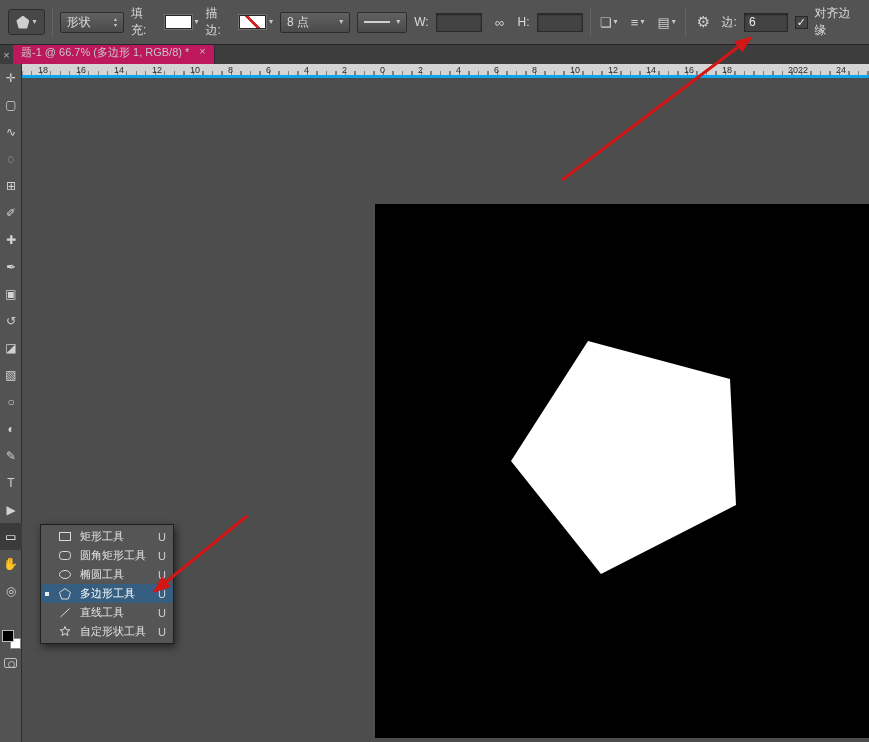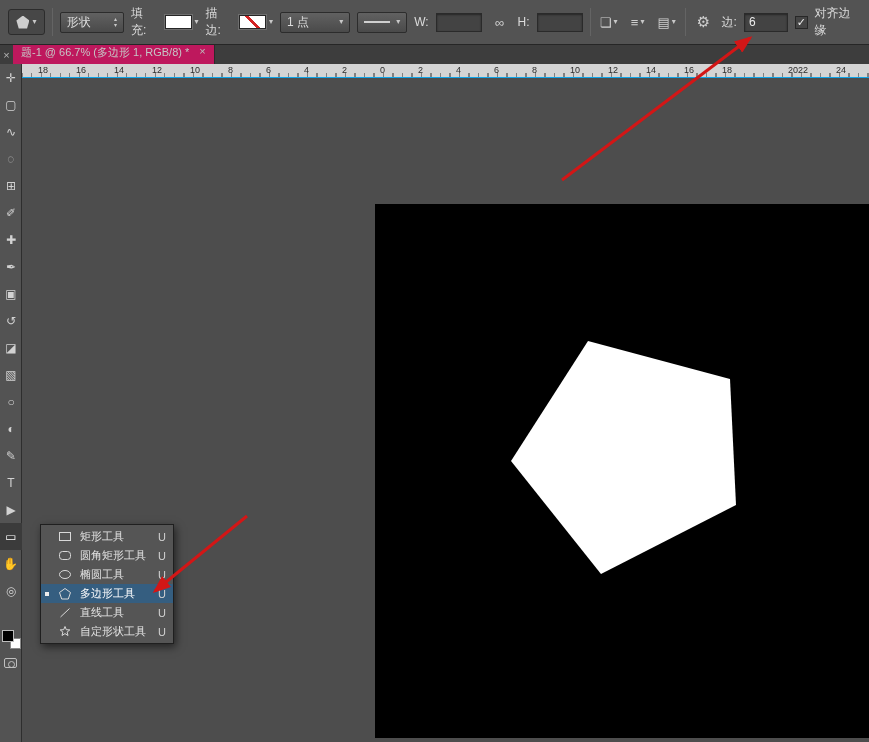--- a/index.html
+++ b/index.html
@@ -37,21 +37,21 @@
   
   .tab-bar{position:absolute;top:45px;left:0;right:0;height:19px;background:#3d3d3d;display:flex;
     align-items:stretch;color:#c6c6c6;font-size:11px;z-index:20}
   .bar-close{width:13px;display:flex;align-items:center;justify-content:center;color:#b5b5b5}
   .doc-tab{display:flex;align-items:flex-start;gap:10px;background:#be185d;padding:0 8px;
     border-right:1px solid #2b2b2b}
   .tab-close{color:#bdbdbd}
 
   
   .ruler{position:absolute;top:64px;left:22px;right:0;height:14px;background:#d4d4d4;
-    border-bottom:1px solid #0ea5e9;z-index:10}
+    border-bottom:3px solid #0ea5e9;z-index:10}
   .ruler .ticks{position:absolute;left:0;right:0;bottom:0;height:4px;
     background:repeating-linear-gradient(90deg,#808080 0 1px,transparent 1px 9.5px)}
   .tick-label{position:absolute;top:1px;font-size:9px;color:#2b2b2b}
 
   
   .tools{position:absolute;top:64px;left:0;bottom:0;width:22px;background:#535353;
     border-right:1px solid #2e2e2e;z-index:30}
   .tool{width:22px;height:27px;display:flex;align-items:center;justify-content:center;
     color:#d2d2d2;font-size:12px}
   .tool.active{background:#3b3b3b;color:#ffffff}
@@ -107,21 +107,21 @@
     <span class="arrow">▾</span>
   </div>
 
   <span class="label">描边:</span>
   <div class="swatch-wrap">
     <span class="swatch stroke-swatch"></span>
     <span class="arrow">▾</span>
   </div>
 
   <div class="dd" style="width:72px;justify-content:space-between">
-    <span>1 点</span>
+    <span>8 点</span>
     <span class="arrow">▾</span>
   </div>
 
   <div class="dd" style="width:50px;justify-content:space-between">
     <span class="stroke-line"></span>
     <span class="arrow">▾</span>
   </div>
 
   <span class="label">W:</span>
   <input class="textbox w-input" readonly="" value="" style="">

